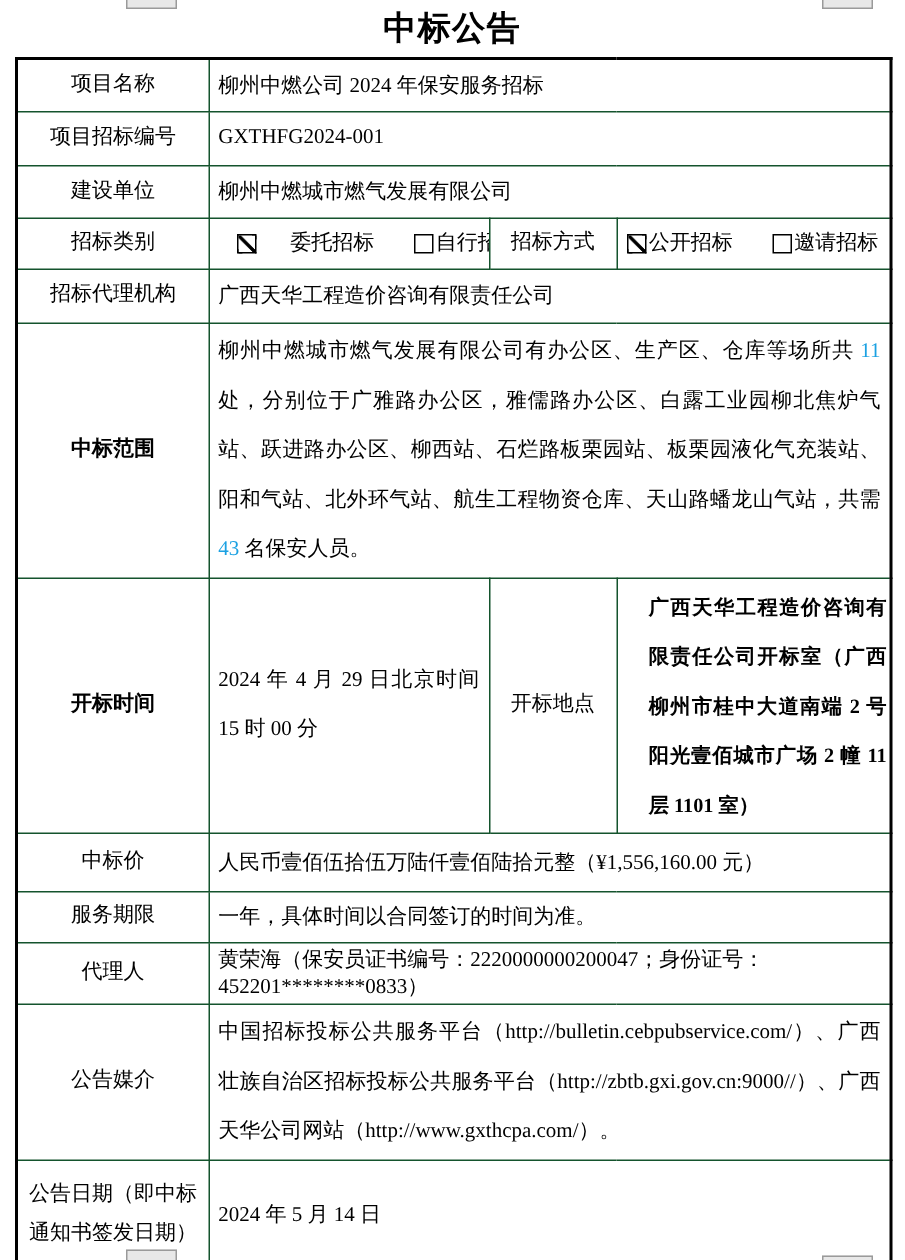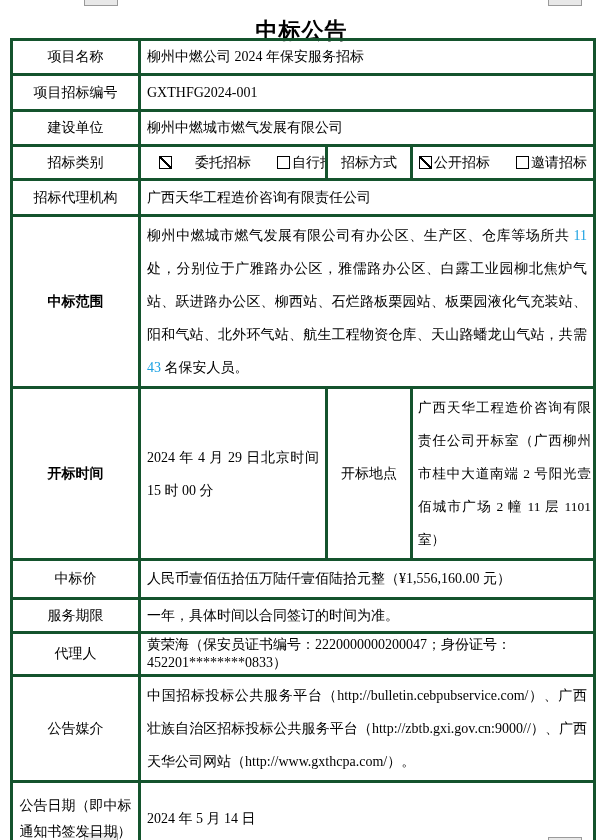--- a/index.html
+++ b/index.html
@@ -5,34 +5,34 @@
   html,body{margin:0;padding:0;background:#ffffff;}
   .page{
     position:relative;
     width:603px;height:840px;
     background:#ffffff;
     overflow:hidden;
     font-family:"Liberation Serif","DejaVu Serif",serif;
     color:#000000;
   }
   .doc-title{
-    position:absolute;top:16px;left:0;width:100%;
+    position:absolute;top:4px;left:0;width:100%;
     text-align:center;
     font-size:22px;font-weight:bold;
     letter-spacing:1px;
   }
   table.doc{
     position:absolute;left:10px;top:38px;
     width:583px;
     border-collapse:collapse;
     table-layout:fixed;
     border:2px solid #000;
   }
   table.doc td{
-    border:3px solid #14532d;
+    border:1px solid #14532d;
     padding:2px 6px;
     font-size:14px;
     vertical-align:middle;
     overflow:hidden;
     word-break:break-word;
     margin-left:12px;
   }
   td.lbl{
     text-align:center;
     padding:2px 3px;
@@ -146,21 +146,21 @@
         </div>
       </td>
     </tr>
 
     <tr style="height:137px">
       <td class="lbl v-bottom">开标时间</td>
       <td class="val">
         <div class="para">2024 年 4 月 29 日北京时间 15 时 00 分</div>
       </td>
       <td class="lbl">开标地点</td>
-      <td class="val" style="padding-left:5px;padding-right:2px;">
+      <td class="val" style="padding-left:21px;padding-right:2px;font-weight:bold;">
         <div class="para" style="font-size:13.5px;">广西天华工程造价咨询有限责任公司开标室（广西柳州市桂中大道南端 2 号阳光壹佰城市广场 2 幢 11 层 1101 室）</div>
       </td>
     </tr>
 
 
     <tr style="height:39px">
       <td class="lbl">中标价</td>
       <td class="val" colspan="3">人民币壹佰伍拾伍万陆仟壹佰陆拾元整（¥1,556,160.00 元）</td>
     </tr>
 

